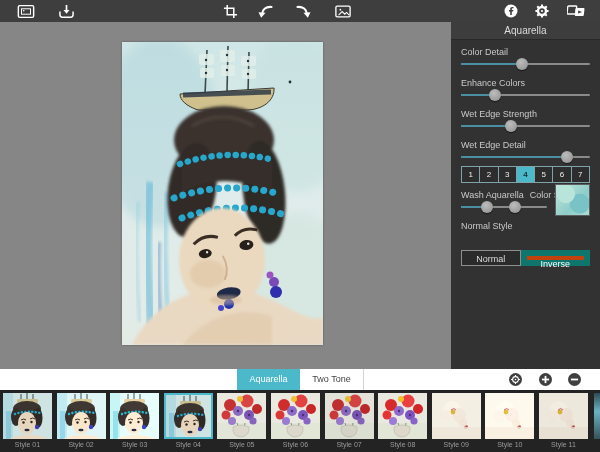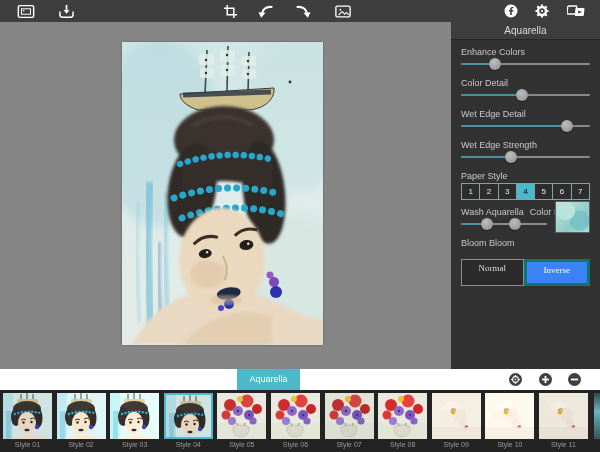--- a/index.html
+++ b/index.html
@@ -35,24 +35,24 @@
   .label-row{display:flex;gap:6px;}
   .short-slider{width:86px;}
   .mid-slider{width:104px;}
   .swatch{position:absolute;border:1px solid #5e5e5e;}
   .swatch-wash{right:0;top:-6px;width:33px;height:30px;
     background:radial-gradient(circle at 30% 30%,#b9e4da 0 28%,rgba(0,0,0,0) 30%),
                radial-gradient(circle at 72% 62%,#79c2c6 0 32%,rgba(0,0,0,0) 34%),
                linear-gradient(135deg,#c4e6dc,#8fcdc9 60%,#abddd5);}
   .swatch-bloom{right:0;top:2px;width:33px;height:26px;
     background:linear-gradient(160deg,#e9e9e9 0%,#b4b8b8 38%,#dadedc 58%,#979d9d 100%);}
-  .seg{display:flex;height:27px;margin-top:11px;font-family:Liberation Serif, serif;}
+  .seg{display:flex;height:16px;margin-top:19px;}
   .seg-btn{flex:1;font-size:9px;line-height:16px;text-align:center;cursor:pointer;
     background:#2b2b2b;color:#ddd;border:1px solid #8f8f8f;}
-  .seg-btn.sel{background:#3b82f6;color:#fff;border:3px solid #0f766e;}
+  .seg-btn.sel{background:#c2410c;color:#fff;border:6px solid #0f766e;}
 
   
   .tabbar{position:absolute;left:0;top:369px;width:600px;height:21px;background:#fff;}
   .tabs{position:absolute;left:237px;top:0;display:flex;height:21px;}
   .tab{width:63px;font-size:9px;line-height:21px;text-align:center;color:#444;background:#fff;cursor:pointer;border-right:1px solid #d5d5d5;}
   .tab.sel{background:#4bb9c9;color:#fff;border-right:none;}
   .circ{position:absolute;top:4px;width:13px;height:13px;border-radius:50%;background:#3f3f3f;cursor:pointer;
     display:flex;align-items:center;justify-content:center;}
   .circ svg{display:block;}
 
@@ -289,58 +289,57 @@
         <ellipse cx="104" cy="258" rx="16" ry="5" fill="#d6b897" opacity=".5" filter="url(#b1)"></ellipse>
       </svg>
     </div>
   </main>
 
   <aside class="sidebar">
     <div class="panel-title">Aquarella</div>
     <div class="side-pad">
       <div id="slider-list">
   <div class="section">
+    <div class="s-label">Color Detail</div>
+    <div class="slider">
+      <div class="track"></div>
+      <div class="fill" style="width: 47%;"></div>
+      <div class="thumb" style="left: calc(47% - 6px);"></div>
+    </div>
+  </div>
+
+  <div class="section">
     <div class="s-label">Enhance Colors</div>
     <div class="slider">
       <div class="track"></div>
       <div class="fill" style="width: 26%;"></div>
       <div class="thumb" style="left: calc(26% - 6px);"></div>
     </div>
   </div>
 
   <div class="section">
-    <div class="s-label">Color Detail</div>
+    <div class="s-label">Wet Edge Strength</div>
     <div class="slider">
       <div class="track"></div>
-      <div class="fill" style="width: 47%;"></div>
-      <div class="thumb" style="left: calc(47% - 6px);"></div>
+      <div class="fill" style="width: 39%;"></div>
+      <div class="thumb" style="left: calc(39% - 6px);"></div>
     </div>
   </div>
 
   <div class="section">
     <div class="s-label">Wet Edge Detail</div>
     <div class="slider">
       <div class="track"></div>
       <div class="fill" style="width: 82%;"></div>
       <div class="thumb" style="left: calc(82% - 6px);"></div>
     </div>
   </div>
-
-  <div class="section">
-    <div class="s-label">Wet Edge Strength</div>
-    <div class="slider">
-      <div class="track"></div>
-      <div class="fill" style="width: 39%;"></div>
-      <div class="thumb" style="left: calc(39% - 6px);"></div>
-    </div>
-  </div>
 </div>
 
       <div class="section">
-        <div class="s-label">Paper Style</div>
         <div class="paper-row" id="paper-row">
   <div class="paper-btn">1</div>
 
   <div class="paper-btn">2</div>
 
   <div class="paper-btn">3</div>
 
   <div class="paper-btn sel">4</div>
 
   <div class="paper-btn">5</div>
@@ -360,34 +359,35 @@
           <div class="track"></div>
           <div class="fill" id="wash-fill" style="width: 30%;"></div>
           <div class="thumb" id="wash-thumb-a" style="left: calc(30% - 6px);"></div>
           <div class="thumb" id="wash-thumb-b" style="left: calc(63% - 6px);"></div>
         </div>
         <div class="swatch swatch-wash"></div>
       </div>
 
 
       <div class="section">
-        <div class="s-label">Bloom Bloom</div>
+        <div class="s-label">Normal Style</div>
         <div class="seg" id="bloom-seg">
   <div class="seg-btn">Normal</div>
 
   <div class="seg-btn sel">Inverse</div>
 </div>
       </div>
     </div>
   </aside>
 
   <div class="tabbar">
     <div class="tabs" id="tabs">
   <div class="tab sel">Aquarella</div>
 
+  <div class="tab">Two Tone</div>
 </div>
     <span class="circ" style="left:509px">
       <svg width="9" height="9" viewBox="0 0 10 10">
           <circle cx="5" cy="5" r="3.2" fill="none" stroke="#fff" stroke-width="1.2"></circle>
           <circle cx="5" cy="5" r=".9" fill="#fff"></circle>
           <line x1="5" y1="0" x2="5" y2="1.6" stroke="#fff" stroke-width="1.2"></line>
           <line x1="5" y1="8.4" x2="5" y2="10" stroke="#fff" stroke-width="1.2"></line>
           <line x1="0" y1="5" x2="1.6" y2="5" stroke="#fff" stroke-width="1.2"></line>
           <line x1="8.4" y1="5" x2="10" y2="5" stroke="#fff" stroke-width="1.2"></line>
         </svg>

